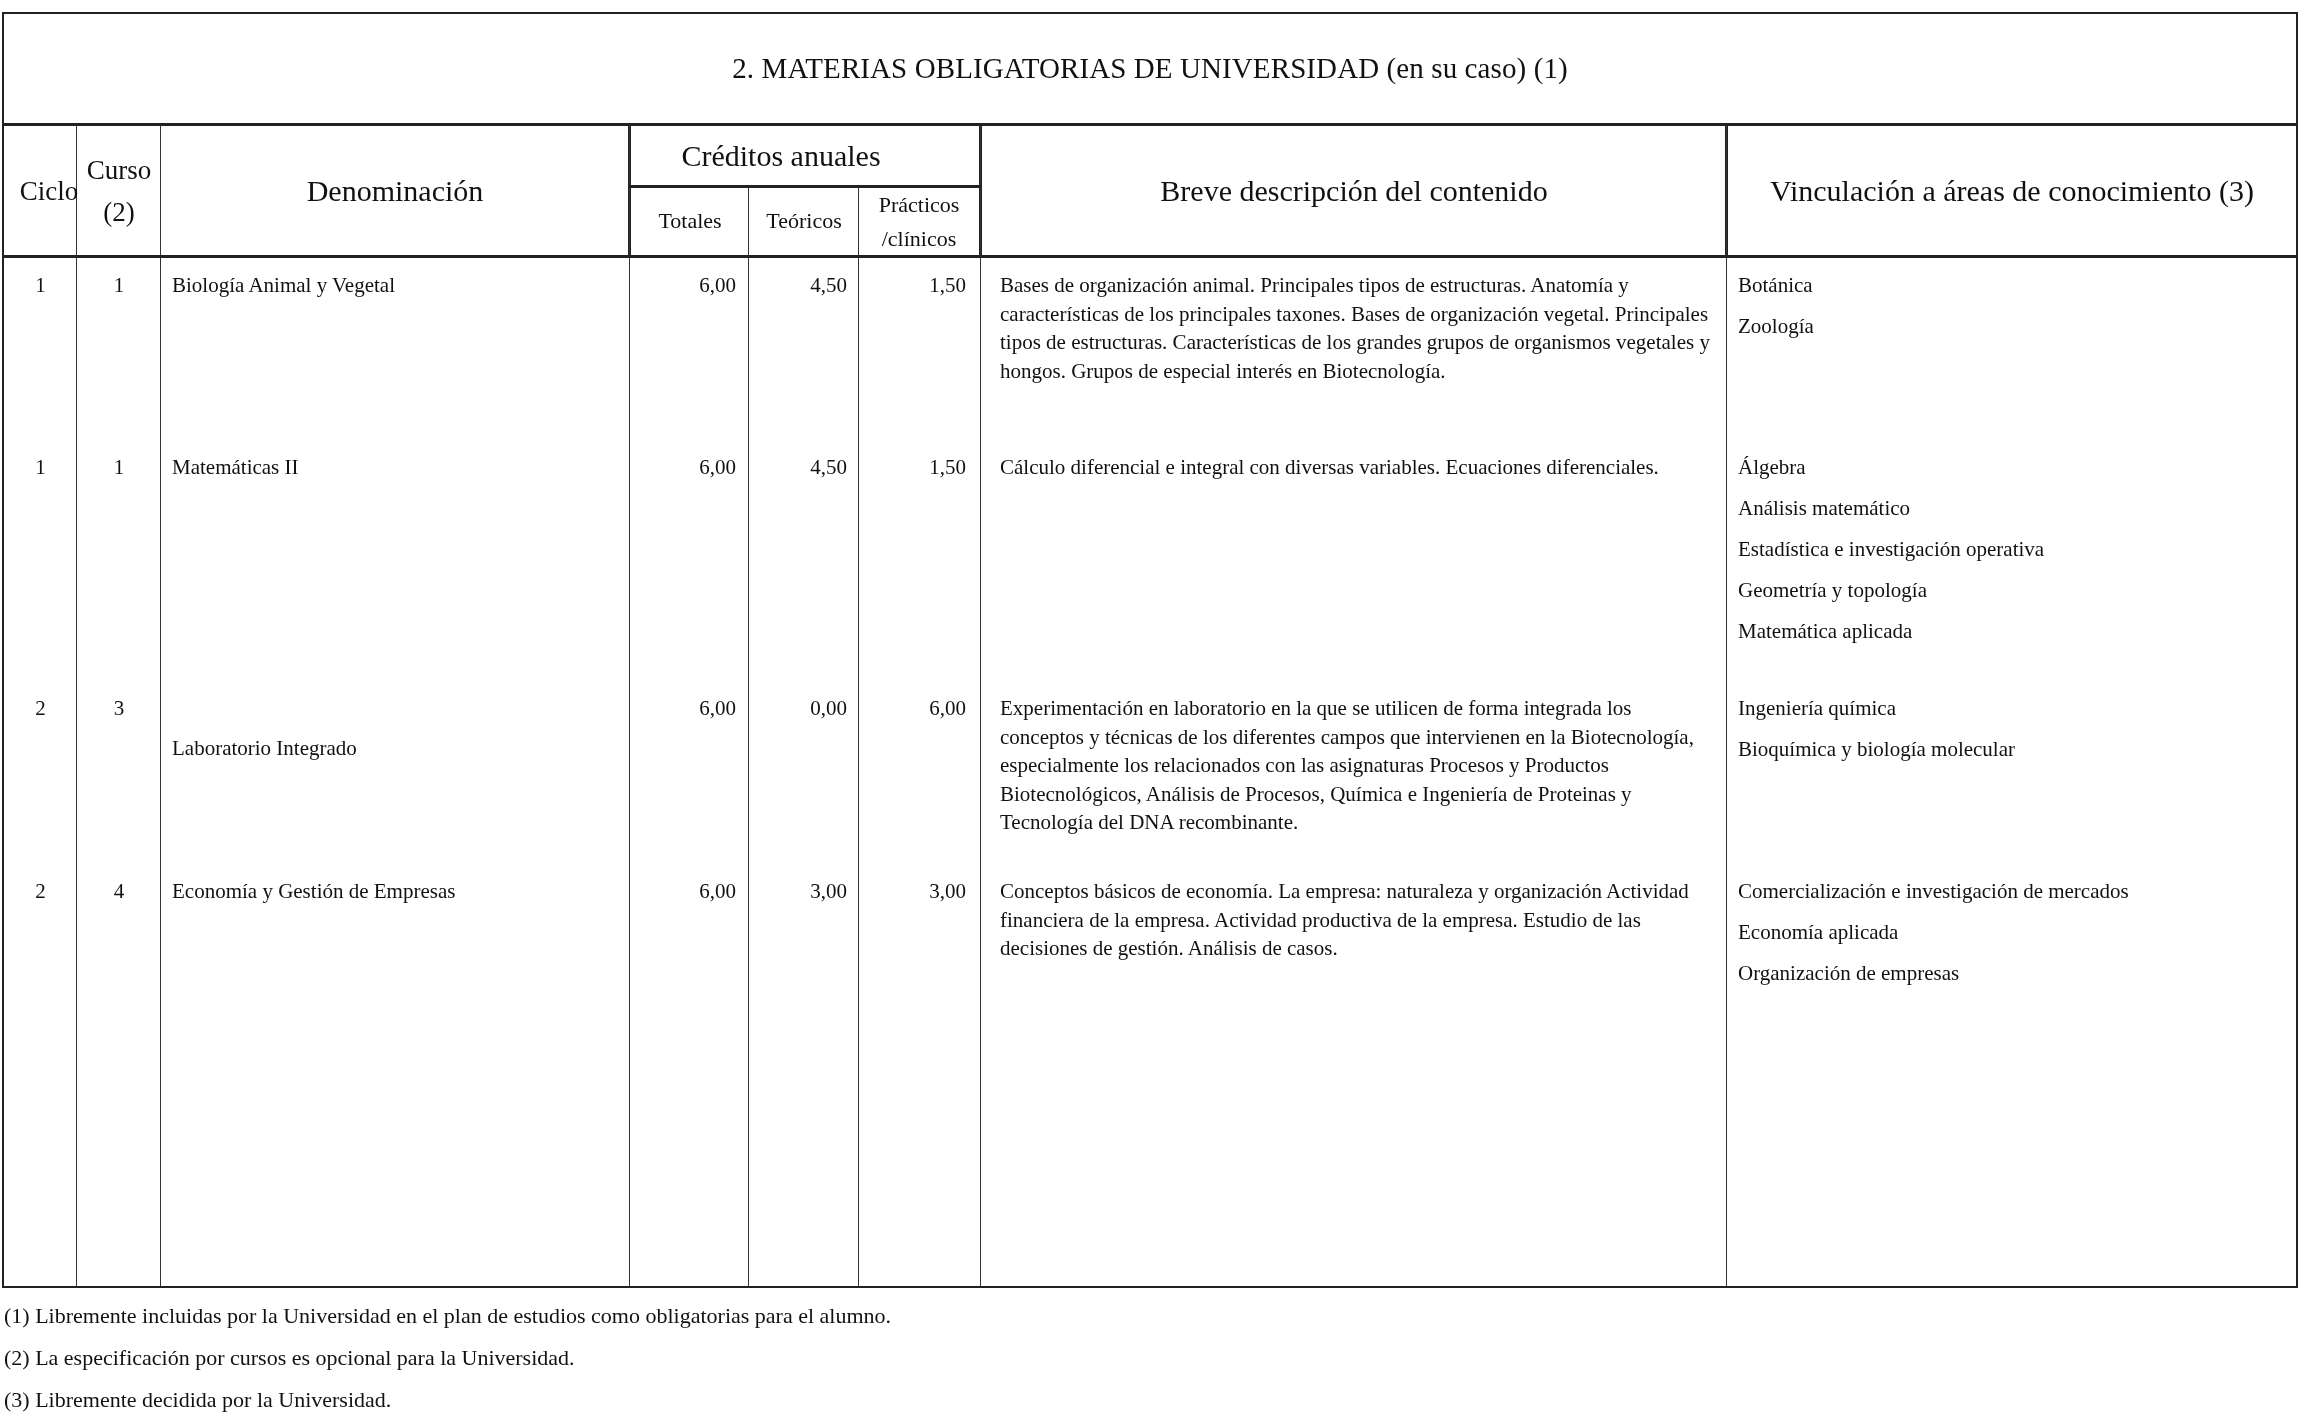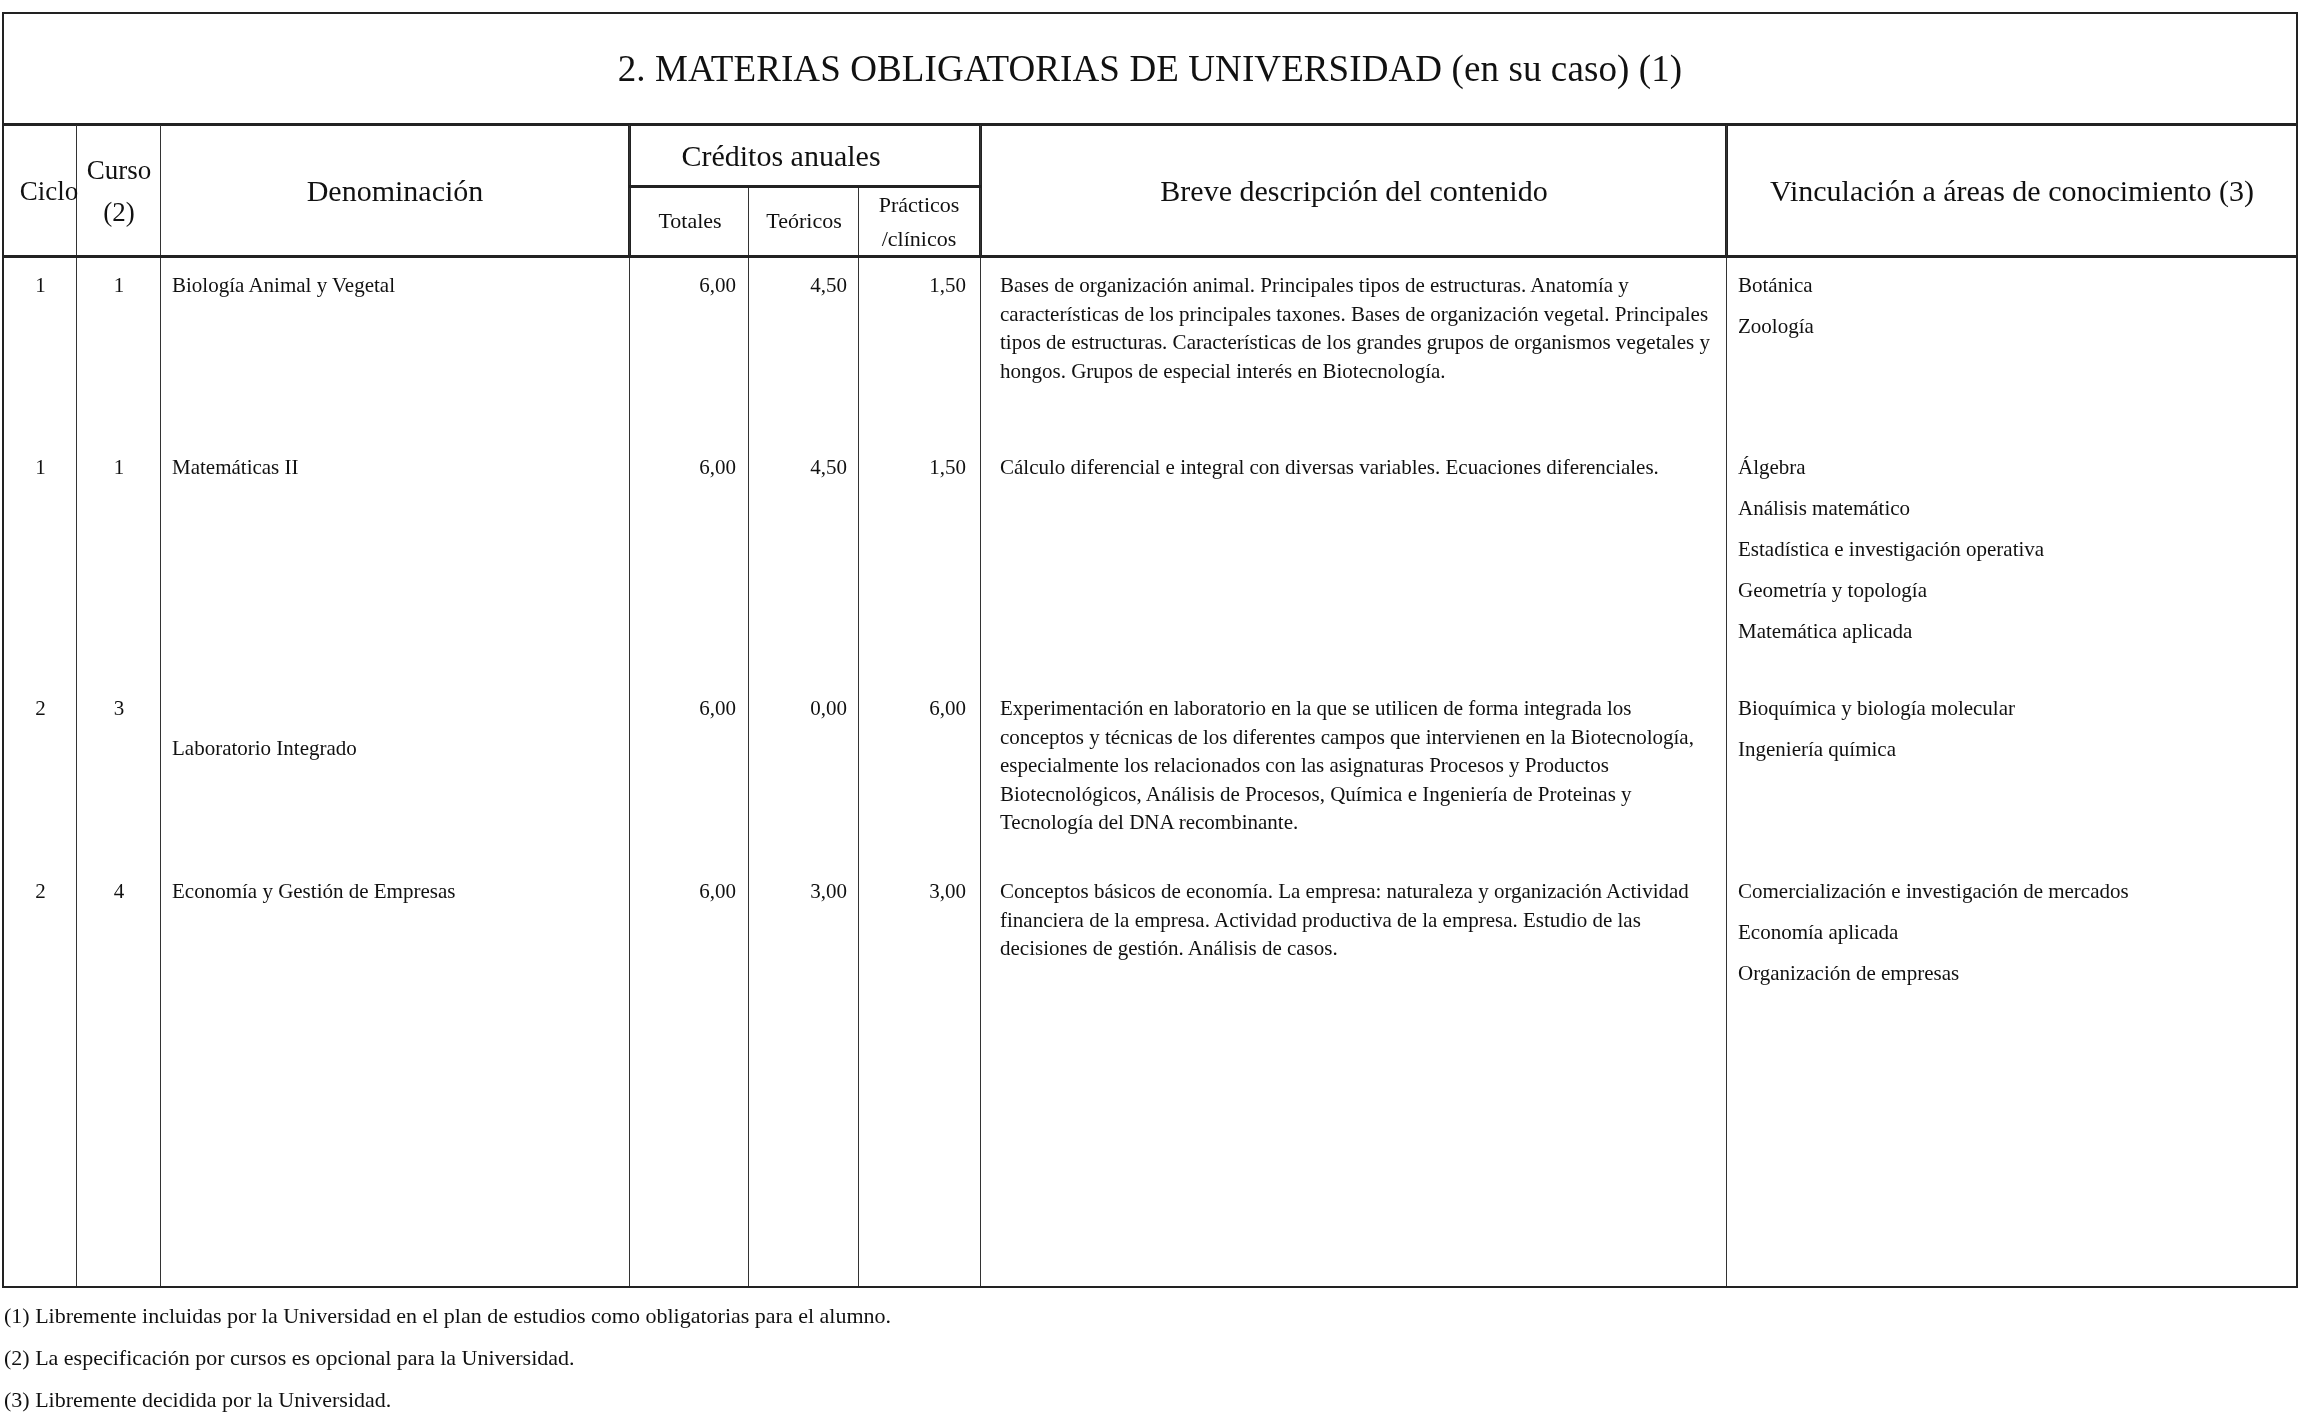--- a/index.html
+++ b/index.html
@@ -7,21 +7,21 @@
     width: 2304px; height: 1419px; position: relative; overflow: hidden;
     font-family: "Liberation Serif", "DejaVu Serif", serif; color: #111;
   }
   .page { position: absolute; left: 0; top: 0; width: 2304px; height: 1419px; }
 
   .title-box {
     position: absolute; left: 2px; top: 12px; width: 2296px; height: 114px;
     border: 2px solid #222; border-bottom: 3px solid #222; box-sizing: border-box;
     display: flex; align-items: center; justify-content: center;
   }
-  .title-text { font-size: 37px; letter-spacing: 0.1px; }
+  .title-text { font-size: 29px; letter-spacing: 0.1px; }
 
   .grid {
     position: absolute; left: 2px; top: 125px; width: 2296px; height: 1163px;
     border: 2px solid #222; border-top: none; box-sizing: border-box;
   }
   .vline { position: absolute; top: 0; bottom: 0; width: 0; border-left: 1.5px solid #333; }
   .vline.thick { border-left: 3px solid #222; }
   .vline.head { bottom: auto; height: 132px; }
   .hline { position: absolute; height: 0; border-top: 3px solid #222; }
 
@@ -114,22 +114,22 @@
 
     <div>
       <div class="cell c-center" style="left:0;top:569px;width:73px;">2</div>
       <div class="cell c-center" style="left:73px;top:569px;width:84px;">3</div>
       <div class="cell" style="left:168px;top:569px;width:450px;margin-top:40px;">Laboratorio Integrado</div>
       <div class="cell c-right" style="left:627px;top:569px;width:105px;">6,00</div>
       <div class="cell c-right" style="left:745px;top:569px;width:98px;">0,00</div>
       <div class="cell c-right" style="left:855px;top:569px;width:107px;">6,00</div>
       <div class="cell" style="left:996px;top:569px;width:712px;">Experimentación en laboratorio en la que se utilicen de forma integrada los conceptos y técnicas de los diferentes campos que intervienen en la Biotecnología, especialmente los relacionados con las asignaturas Procesos y Productos Biotecnológicos, Análisis de Procesos, Química e Ingeniería de Proteinas y Tecnología del DNA recombinante.</div>
       <div class="cell" style="left:1734px;top:569px;width:550px;">
+        <div class="areas-item">Ingeniería química</div>
         <div class="areas-item">Bioquímica y biología molecular</div>
-        <div class="areas-item">Ingeniería química</div>
       </div>
     </div>
 
     <div>
       <div class="cell c-center" style="left:0;top:752px;width:73px;">2</div>
       <div class="cell c-center" style="left:73px;top:752px;width:84px;">4</div>
       <div class="cell" style="left:168px;top:752px;width:450px;">Economía y Gestión de Empresas</div>
       <div class="cell c-right" style="left:627px;top:752px;width:105px;">6,00</div>
       <div class="cell c-right" style="left:745px;top:752px;width:98px;">3,00</div>
       <div class="cell c-right" style="left:855px;top:752px;width:107px;">3,00</div>

